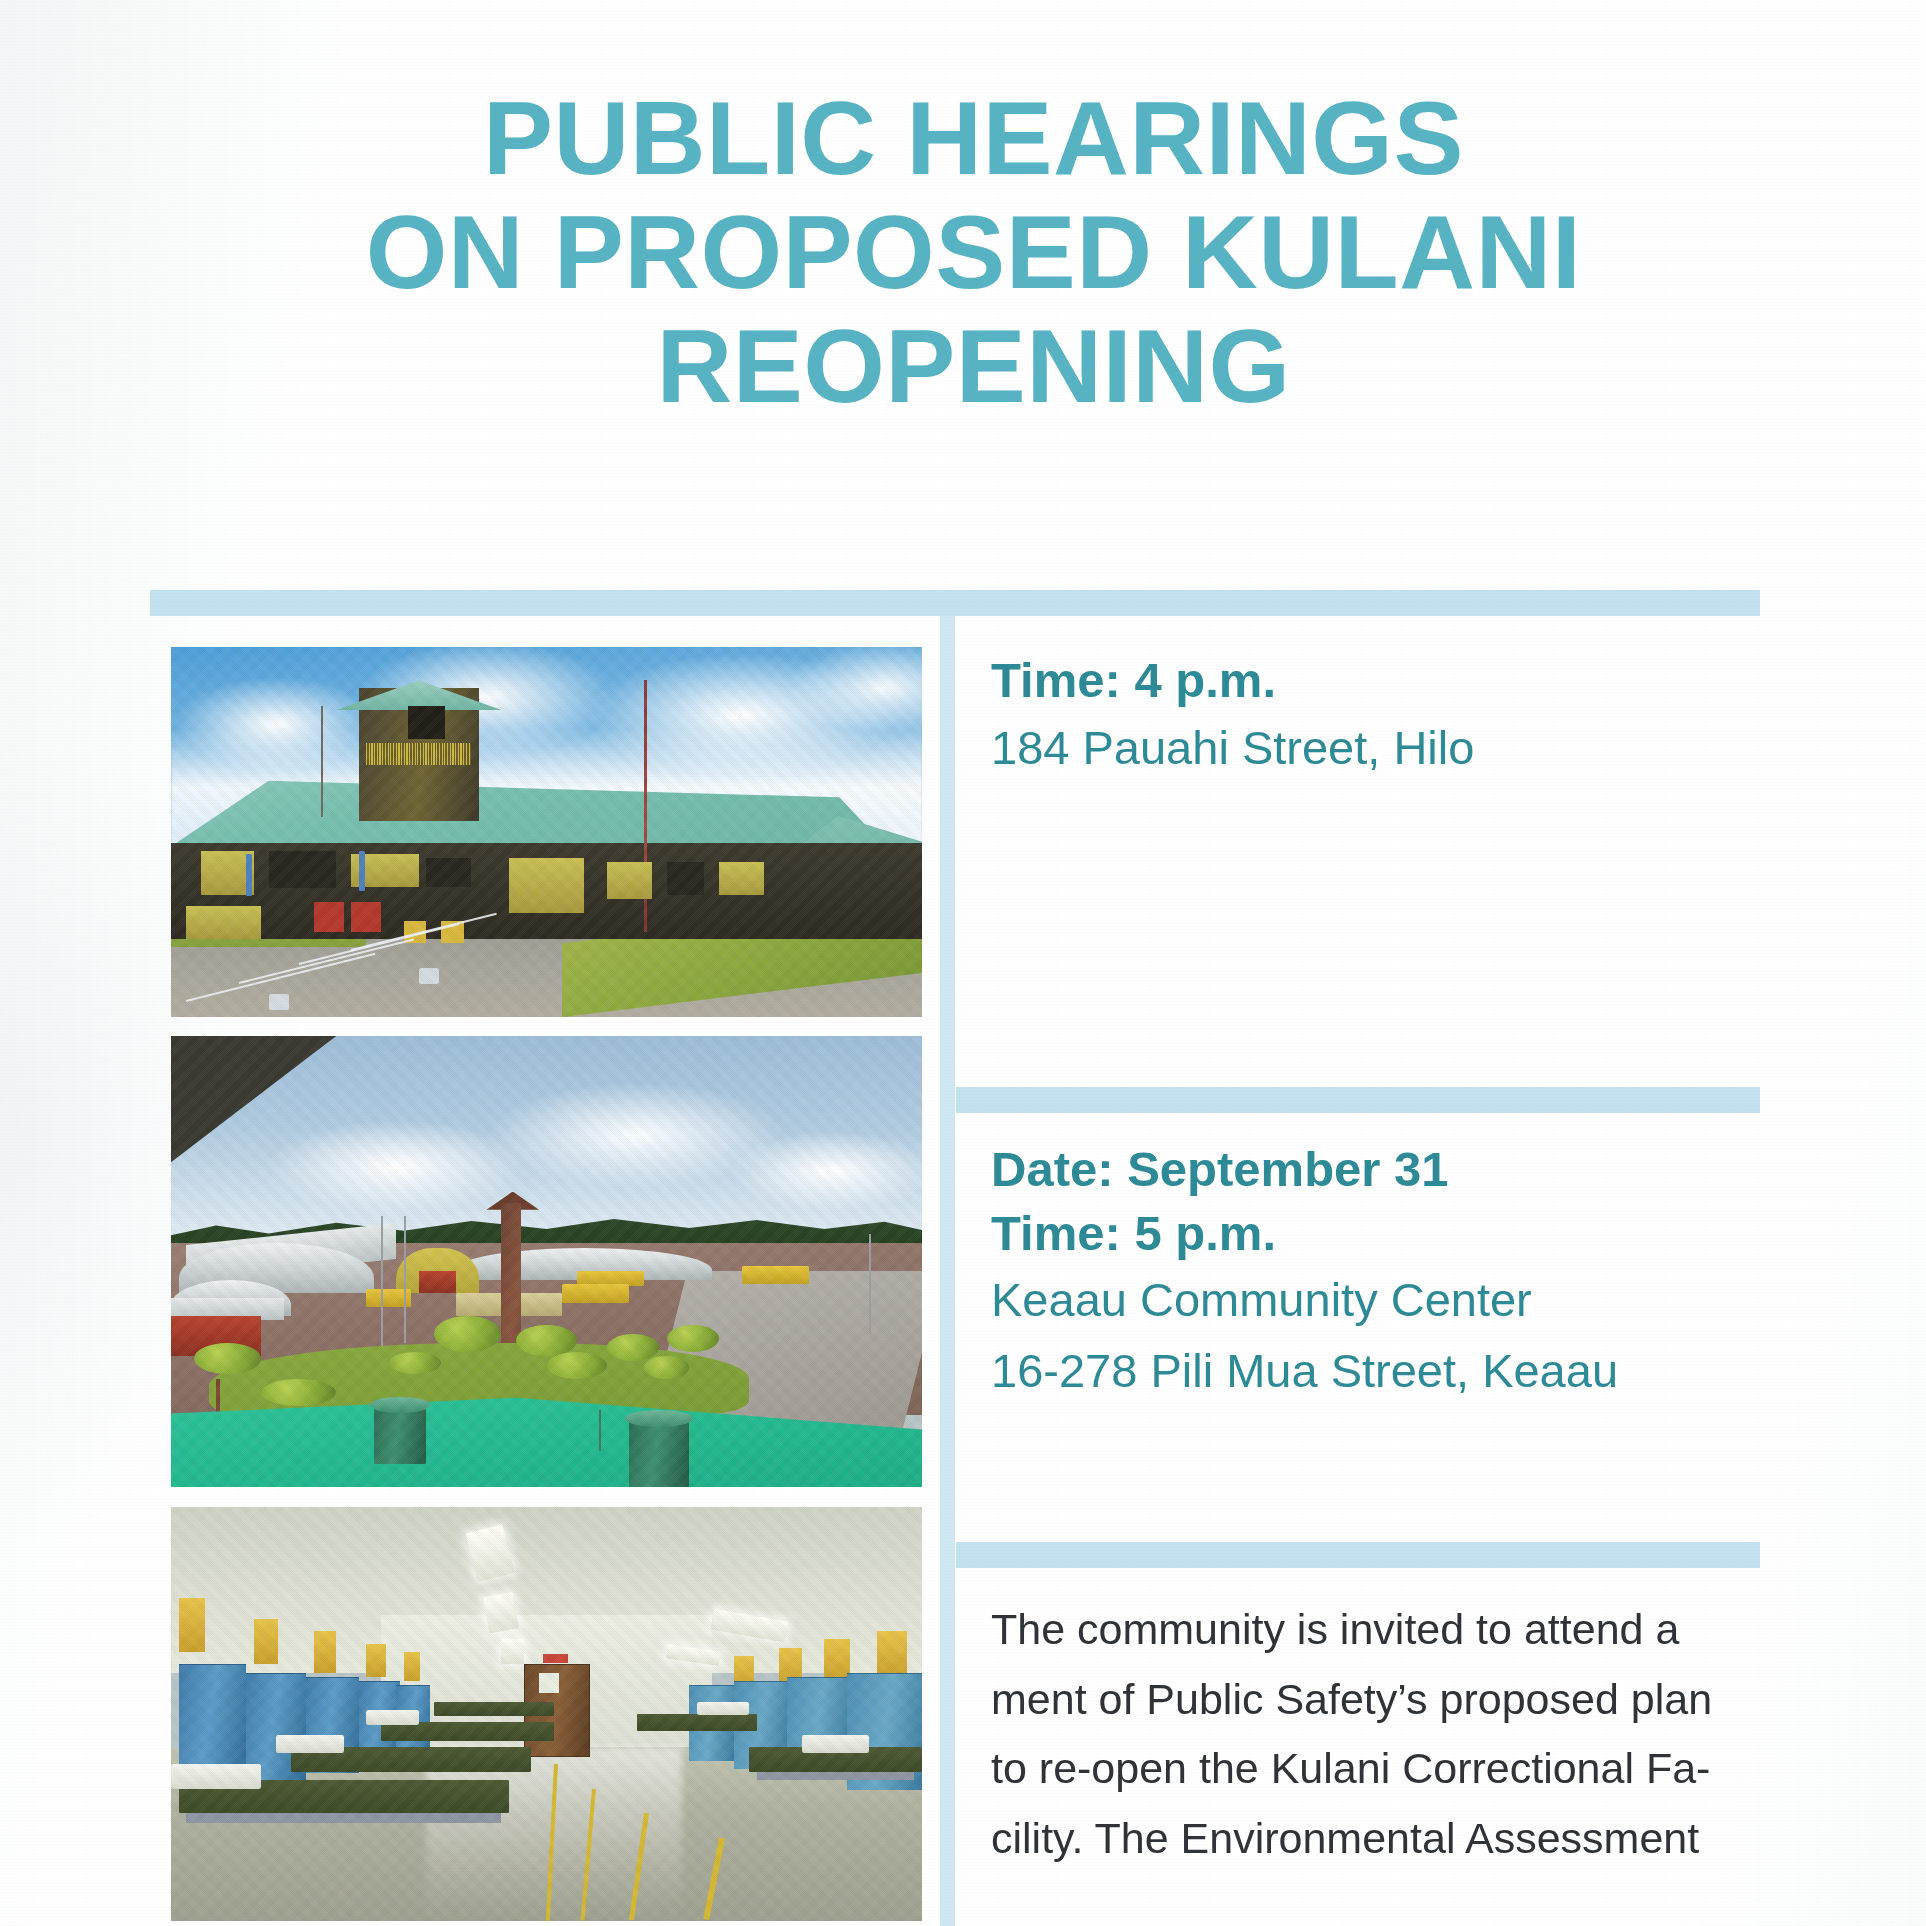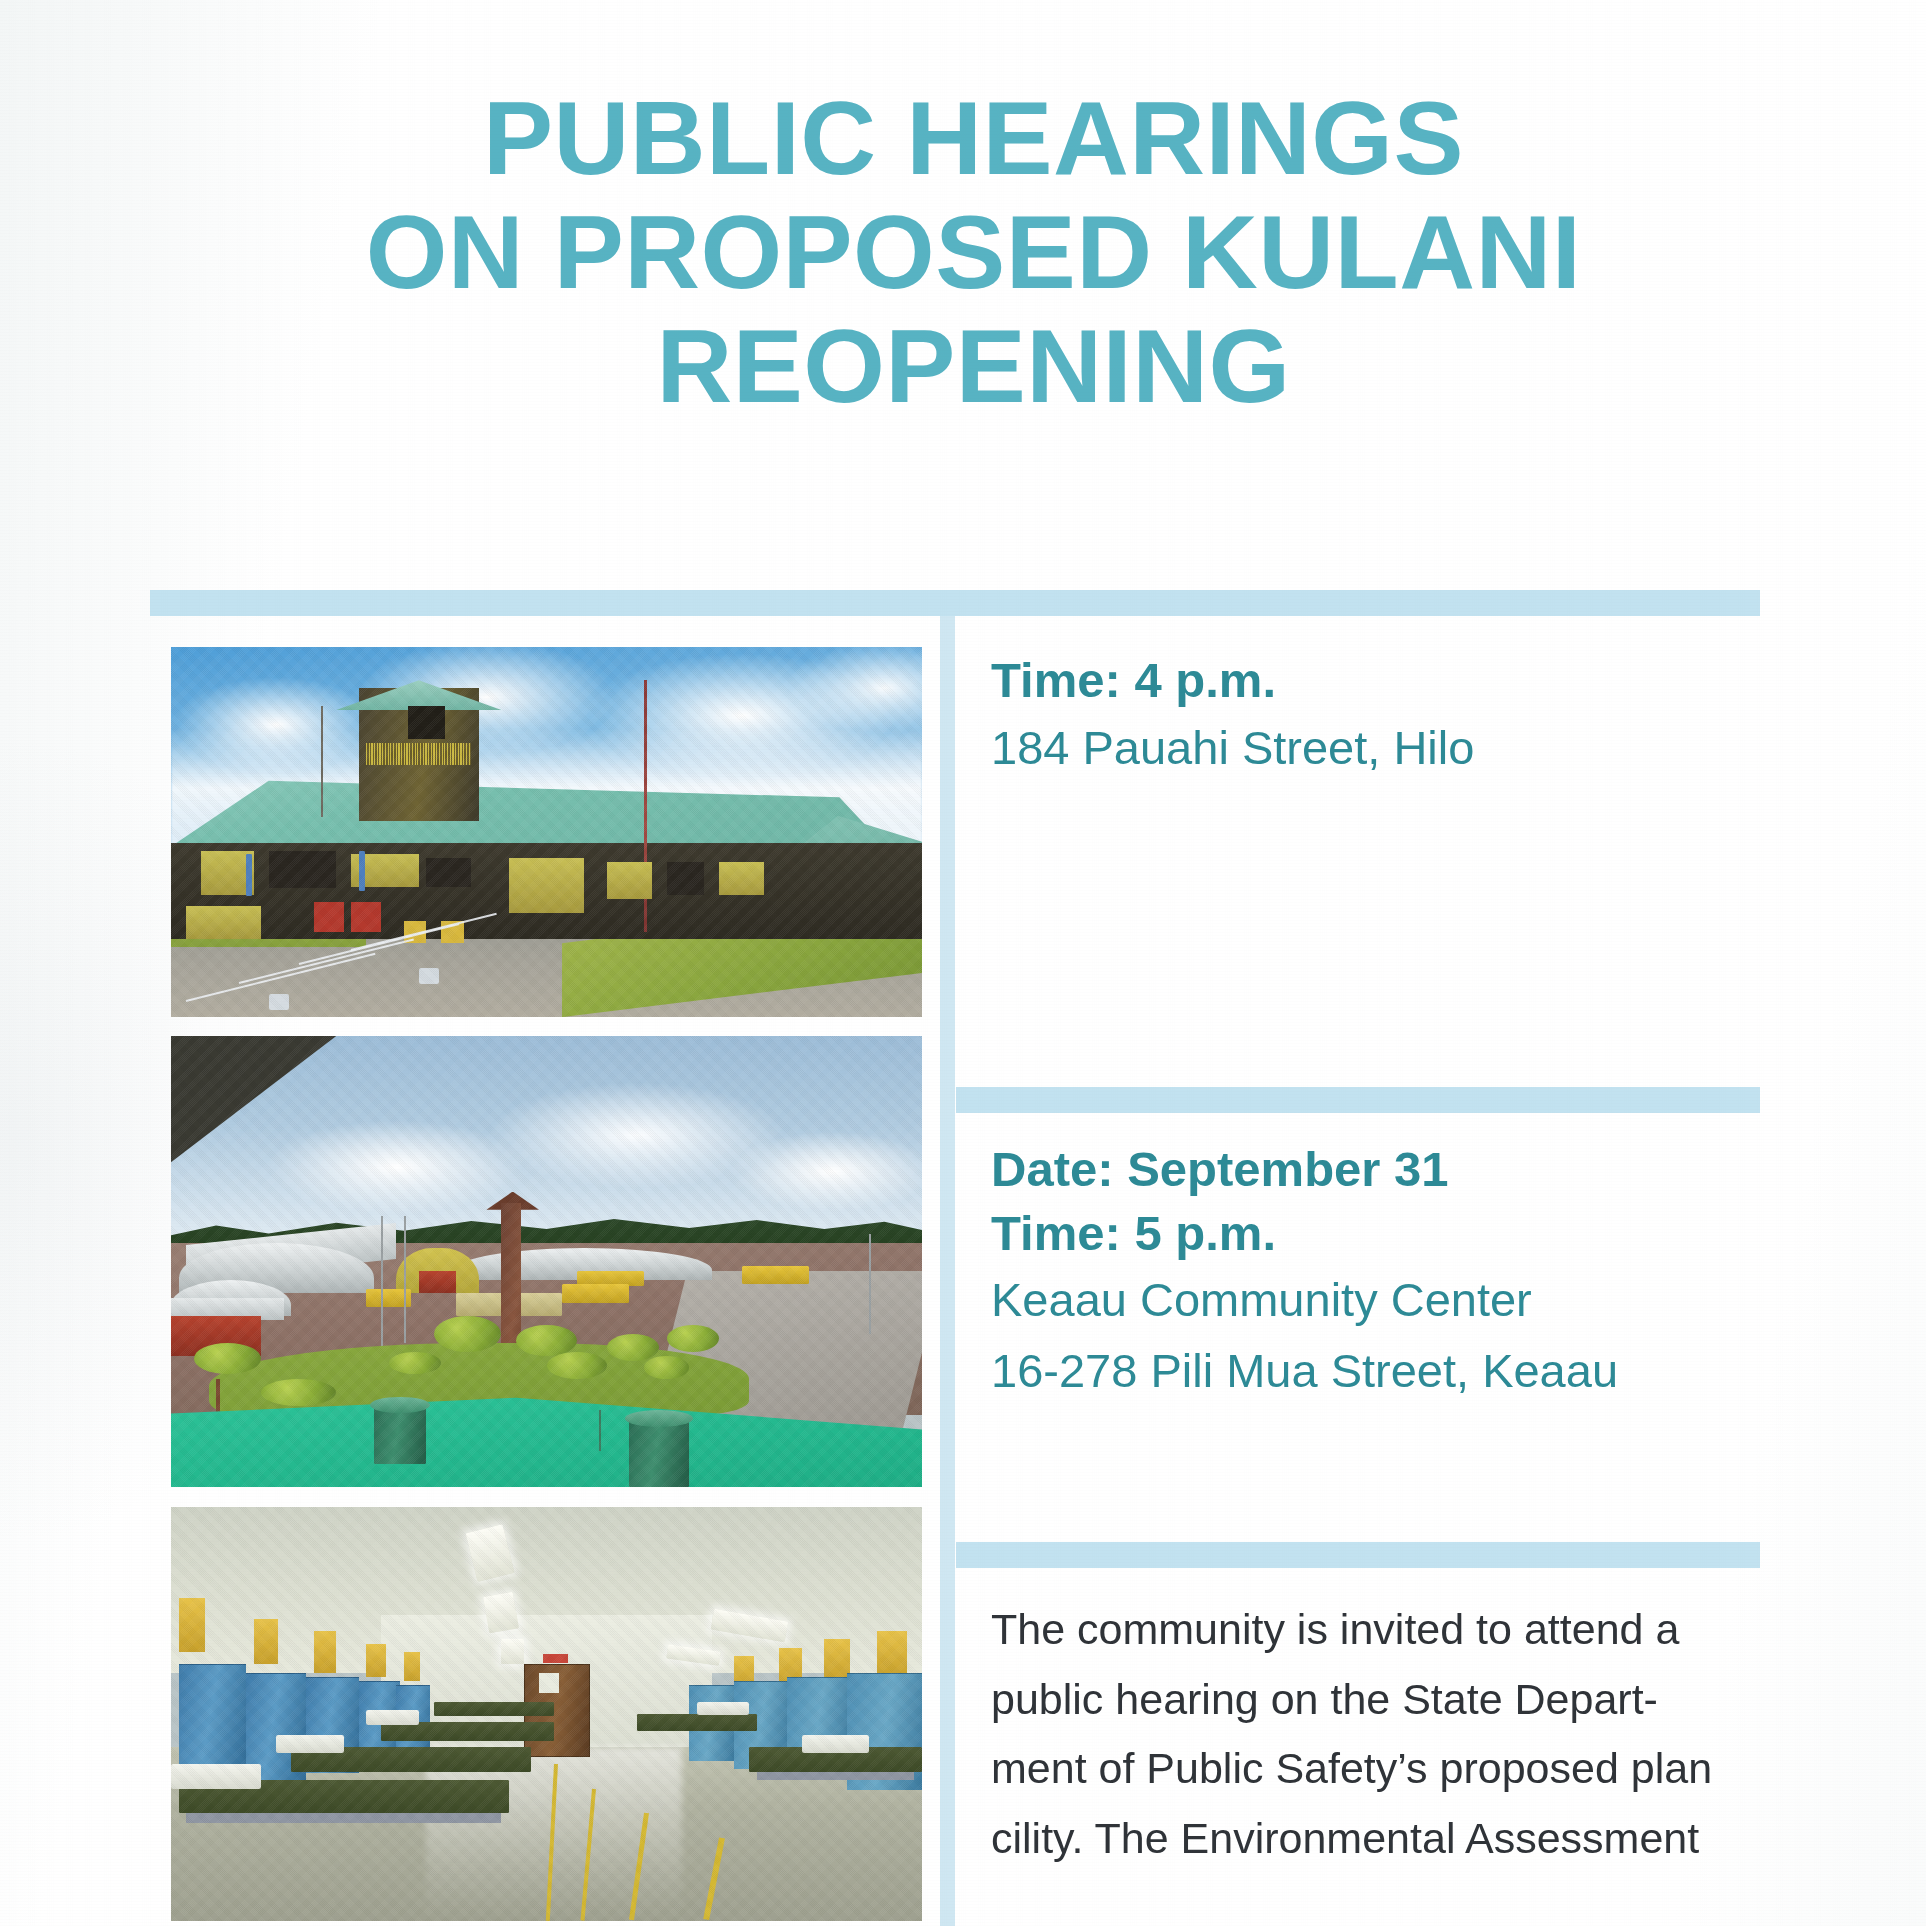--- a/index.html
+++ b/index.html
@@ -525,21 +525,21 @@
 
   <div class="rcol event-2">
     <div class="ev-head">Date: September 31</div>
     <div class="ev-head">Time: 5 p.m.</div>
     <div class="ev-sub">Keaau Community Center</div>
     <div class="ev-sub">16-278 Pili Mua Street, Keaau</div>
   </div>
 
   <div class="body-copy">
     <div class="bline">The community is invited to attend a</div>
-    <div class="bline">public hearing on the State Depart-</div>
     <div class="bline">ment of Public Safety’s proposed plan</div>
+    <div class="bline">to re-open the Kulani Correctional Fa-</div>
     <div class="bline">cility. The Environmental Assessment</div>
 
   </div>
 
   <div class="paper-grain"></div>
 </div>
 
 
 </body></html>

